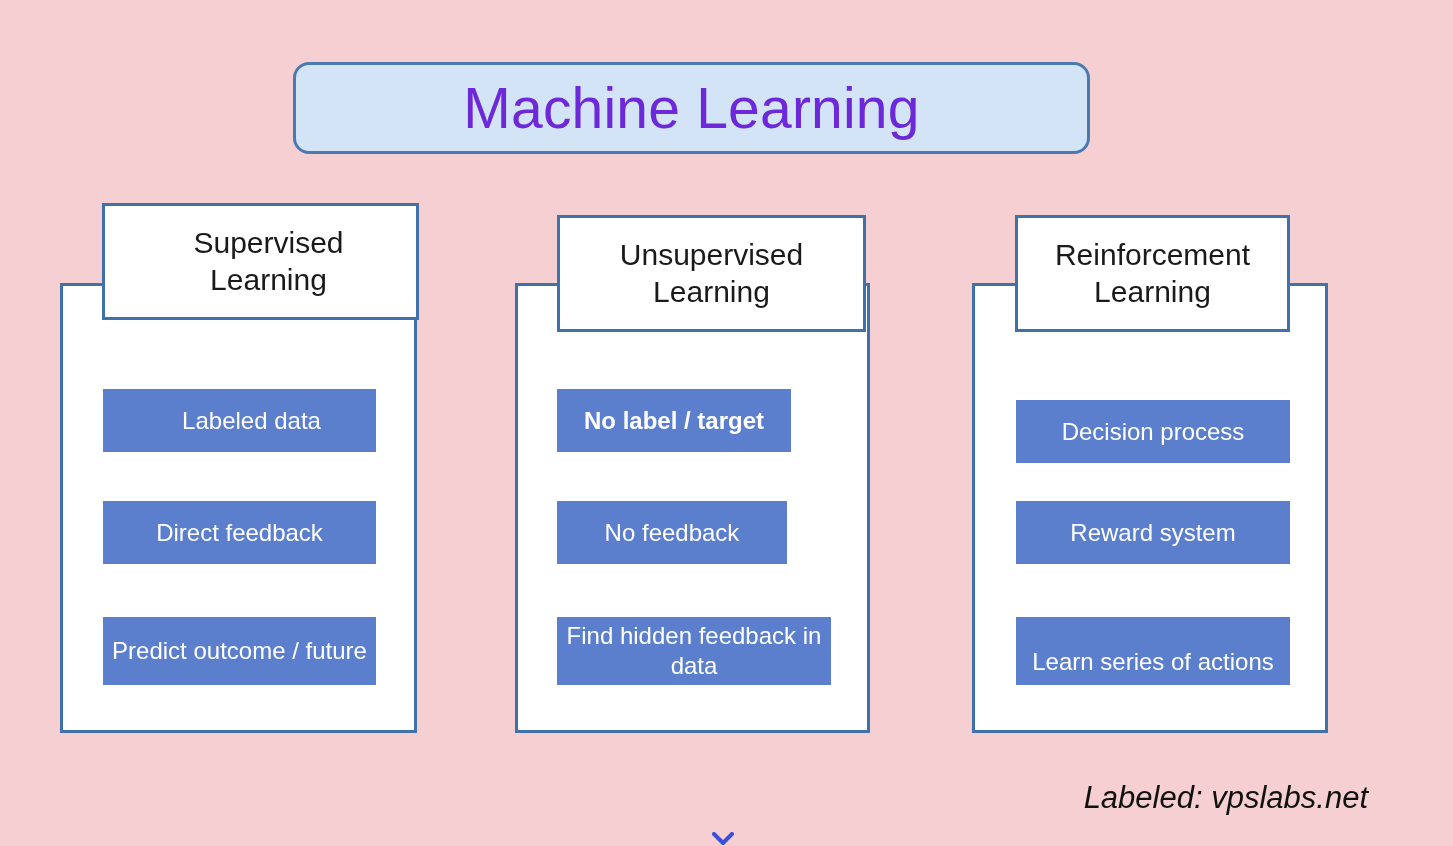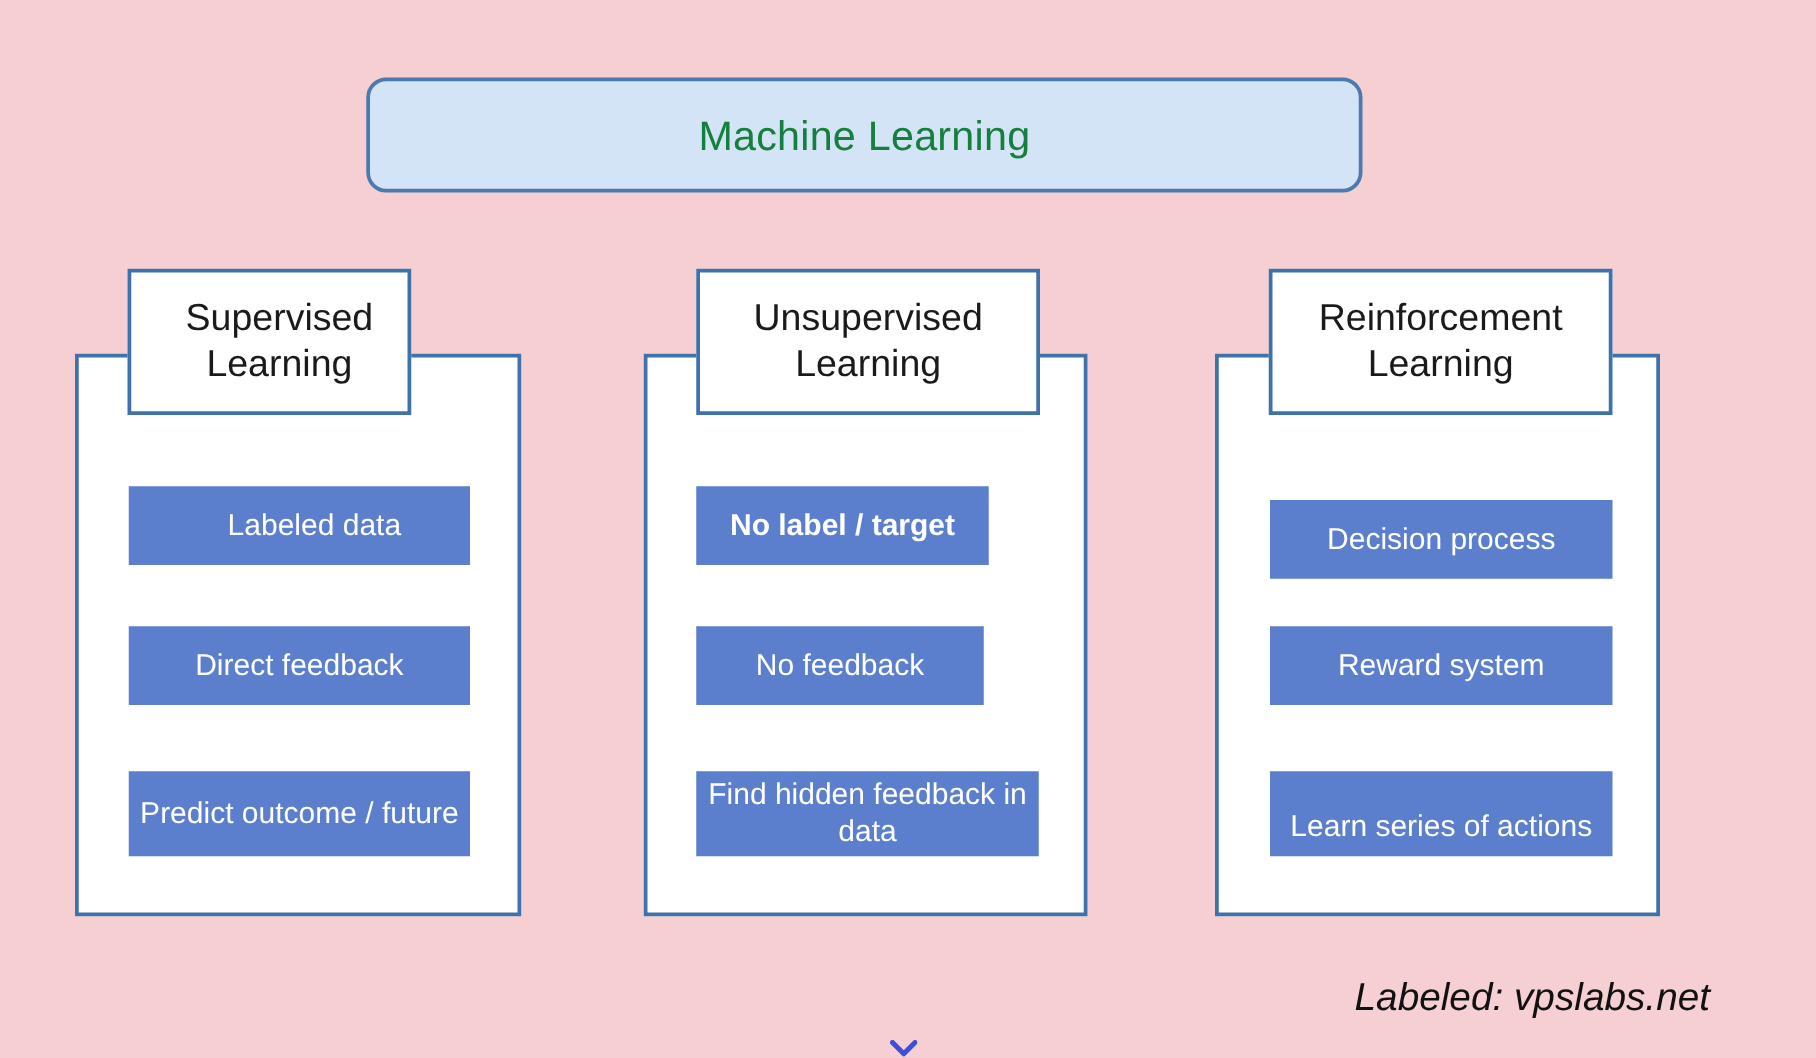--- a/index.html
+++ b/index.html
@@ -31,22 +31,22 @@
     height: 92px;
     background: #d4e4f7;
     border: 3px solid #4a7ab0;
     border-radius: 16px;
     box-sizing: border-box;
     display: flex;
     align-items: center;
     justify-content: center;
   }
   .title-text {
-    font-size: 33px;
-    color: #15803d;
+    font-size: 57px;
+    color: #6d28d9;
     letter-spacing: 0.2px;
     line-height: 1;
     white-space: nowrap;
   }
 
   
   .column {
     position: absolute;
   }
 
@@ -116,42 +116,42 @@
 
 <div id="stage">
 
   <div class="title-box">
     <span class="title-text">Machine Learning</span>
   </div>
 
   <div class="column">
     <div class="col-body" style="left:60px; top:283px; width:357px; height:450px;"></div>
 
-    <div class="col-header" style="left:102px; top:215px; width:227px; height:117px;padding-left:16px;">
+    <div class="col-header" style="left:102px; top:203px; width:317px; height:117px;padding-left:16px;">
       <span class="col-header-text">
         <span>Supervised</span><br>
         <span>Learning</span>
       </span>
     </div>
 
     <div class="item-box" style="left:103px; top:389px; width:273px; height:63px;padding-left:24px;">
       <span class="item-text">Labeled data</span>
     </div>
     <div class="item-box" style="left:103px; top:501px; width:273px; height:63px;">
       <span class="item-text">Direct feedback</span>
     </div>
     <div class="item-box" style="left:103px; top:617px; width:273px; height:68px;">
       <span class="item-text">Predict outcome / future</span>
     </div>
   </div>
 
   <div class="column">
     <div class="col-body" style="left:515px; top:283px; width:355px; height:450px;"></div>
 
-    <div class="col-header" style="left:557px; top:215px; width:275px; height:117px;">
+    <div class="col-header" style="left:557px; top:215px; width:309px; height:117px;">
       <span class="col-header-text">
         <span>Unsupervised</span><br>
         <span>Learning</span>
       </span>
     </div>
 
     <div class="item-box" style="left:557px; top:389px; width:234px; height:63px;font-weight:bold;">
       <span class="item-text">No label / target</span>
     </div>
     <div class="item-box" style="left:557px; top:501px; width:230px; height:63px;">

